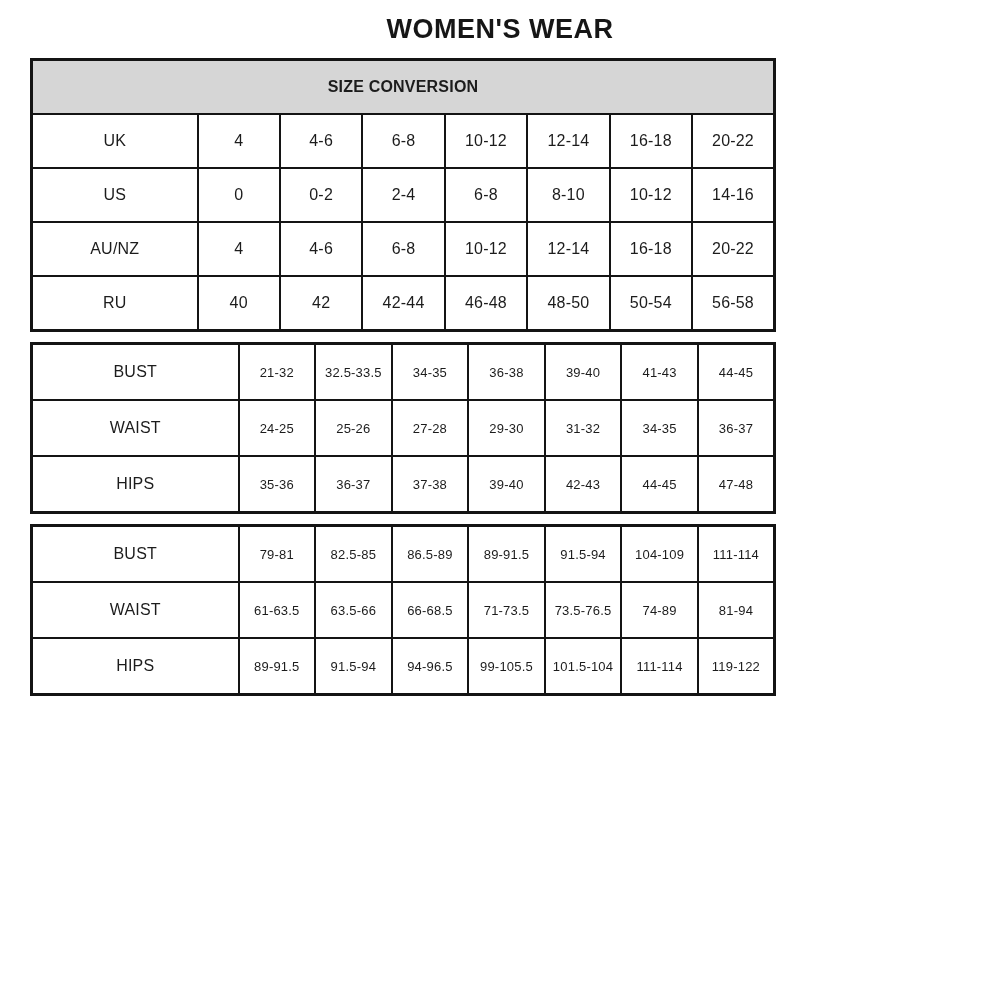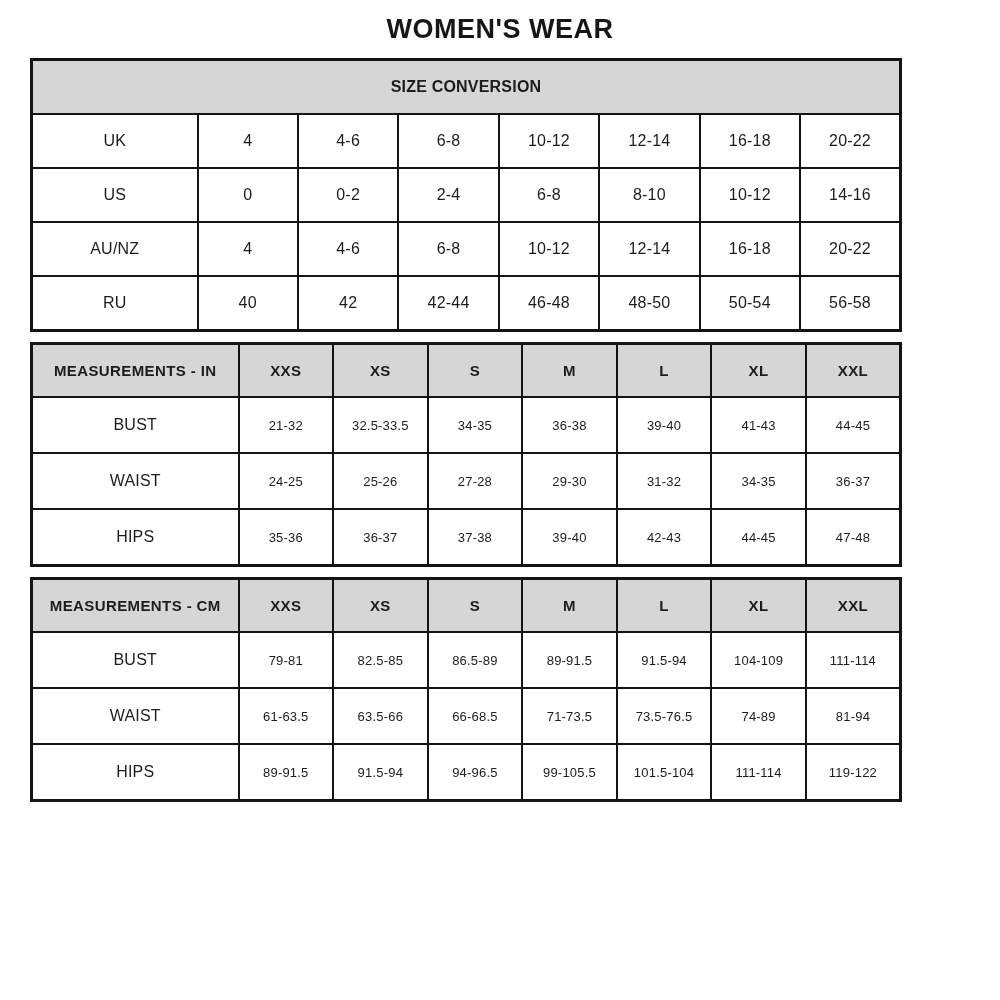--- a/index.html
+++ b/index.html
@@ -11,21 +11,21 @@
   body{
     width:1000px;height:1000px;box-sizing:border-box;
     font-family:"Liberation Sans",sans-serif;color:var(--text);
   }
   .wrap{padding:8px 30px 0 30px;}
   h1{
     font-size:27px;font-weight:700;text-align:center;
     letter-spacing:.5px;margin:6px 0 13px 0;color:#161616;
   }
   table{
-    border-collapse:collapse;width:872px;table-layout:fixed;
+    border-collapse:collapse;width:746px;table-layout:fixed;
     border:3px solid var(--border);
   }
   td,th{
     border:2px solid var(--border);
     text-align:center;vertical-align:middle;padding:0 2px;
     overflow:hidden;white-space:nowrap;
   }
   .banner{
     background:var(--header-bg);height:46px;
     font-weight:700;font-size:15px;letter-spacing:.6px;
@@ -96,30 +96,20 @@
       <td>56-58</td>
     </tr>
   </tbody>
     </table>
 
   <table class="tm">
     <colgroup>
         <col style="width:207px">
       </colgroup>
     <tbody>
-        <tr>
-      <th>MEASUREMENTS - IN</th>
-      <th>XXS</th>
-      <th>XS</th>
-      <th>S</th>
-      <th>M</th>
-      <th>L</th>
-      <th>XL</th>
-      <th>XXL</th>
-    </tr>
     <tr>
       <td class="lbl">BUST</td>
       <td class="val">21-32</td>
       <td class="val">32.5-33.5</td>
       <td class="val">34-35</td>
       <td class="val">36-38</td>
       <td class="val">39-40</td>
       <td class="val">41-43</td>
       <td class="val">44-45</td>
     </tr>
@@ -144,30 +134,20 @@
       <td class="val">47-48</td>
     </tr>
   </tbody>
     </table>
 
   <table class="tm">
     <colgroup>
         <col style="width:207px">
       </colgroup>
     <tbody>
-        <tr>
-      <th>MEASUREMENTS - CM</th>
-      <th>XXS</th>
-      <th>XS</th>
-      <th>S</th>
-      <th>M</th>
-      <th>L</th>
-      <th>XL</th>
-      <th>XXL</th>
-    </tr>
     <tr>
       <td class="lbl">BUST</td>
       <td class="val">79-81</td>
       <td class="val">82.5-85</td>
       <td class="val">86.5-89</td>
       <td class="val">89-91.5</td>
       <td class="val">91.5-94</td>
       <td class="val">104-109</td>
       <td class="val">111-114</td>
     </tr>

